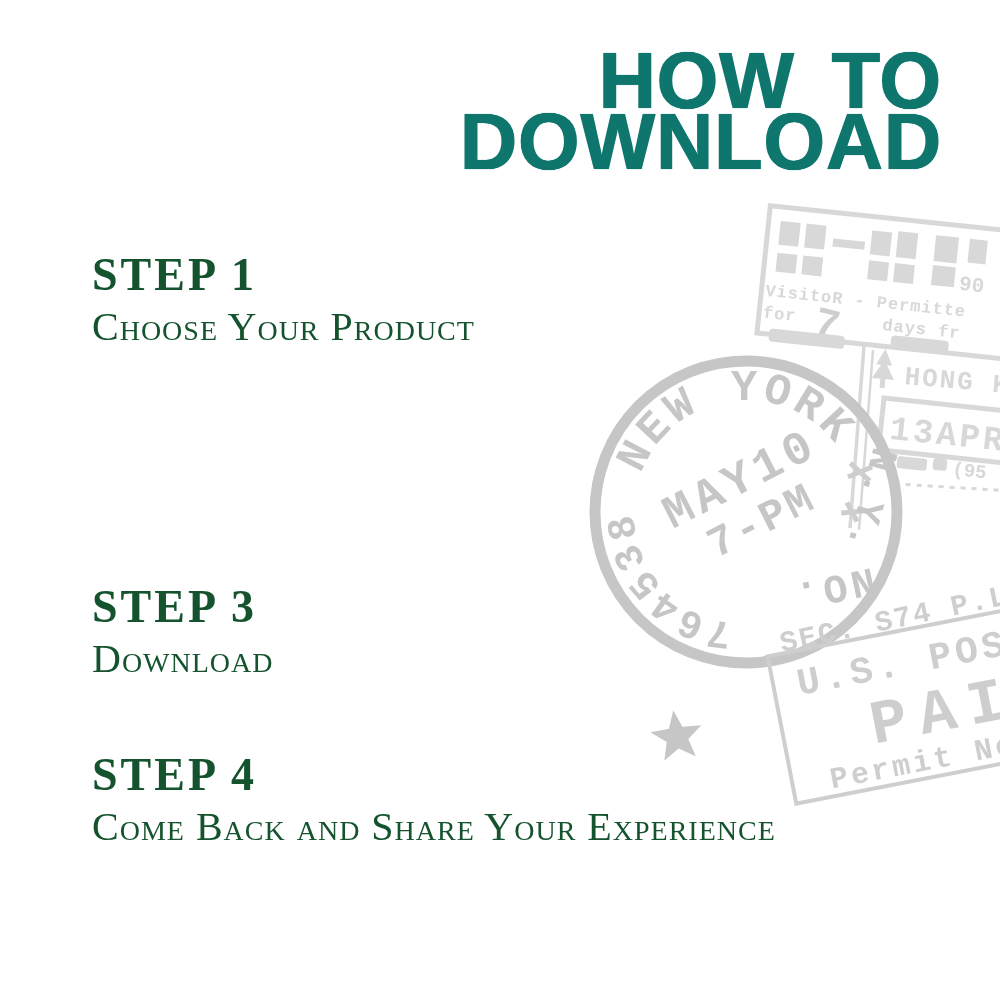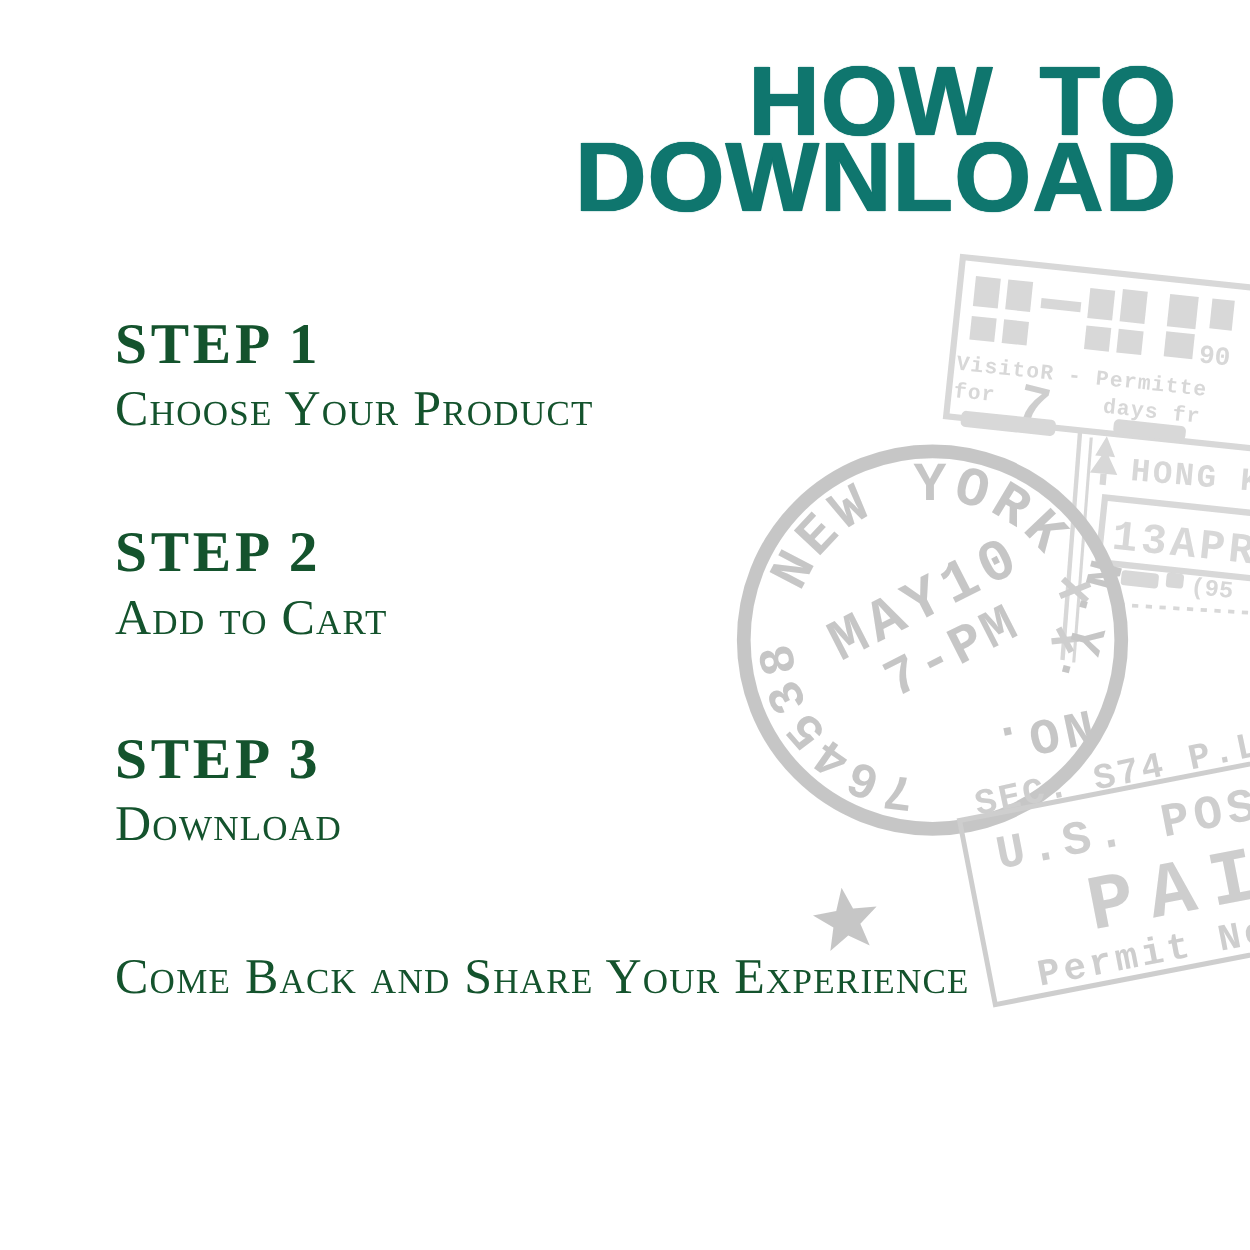--- a/index.html
+++ b/index.html
@@ -146,27 +146,24 @@
   <header class="title">
     <span class="title-line">HOW TO</span>
     <span class="title-line">DOWNLOAD</span>
   </header>
 
   <section class="step" style="top:252px">
     <h2 class="step-heading">STEP 1</h2>
     <p class="step-desc">Choose Your Product</p>
   </section>
 
-  <section class="step" style="top:419px">
-    <h2 class="step-heading">STEP 2</h2>
-    <p class="step-desc">Add to Cart</p>
-  </section>
 
   <section class="step" style="top:584px">
     <h2 class="step-heading">STEP 3</h2>
     <p class="step-desc">Download</p>
   </section>
 
   <section class="step" style="top:752px">
+    <h2 class="step-heading">STEP 4</h2>
     <p class="step-desc">Come Back and Share Your Experience</p>
   </section>
 
 </div>
 
 </body></html>

